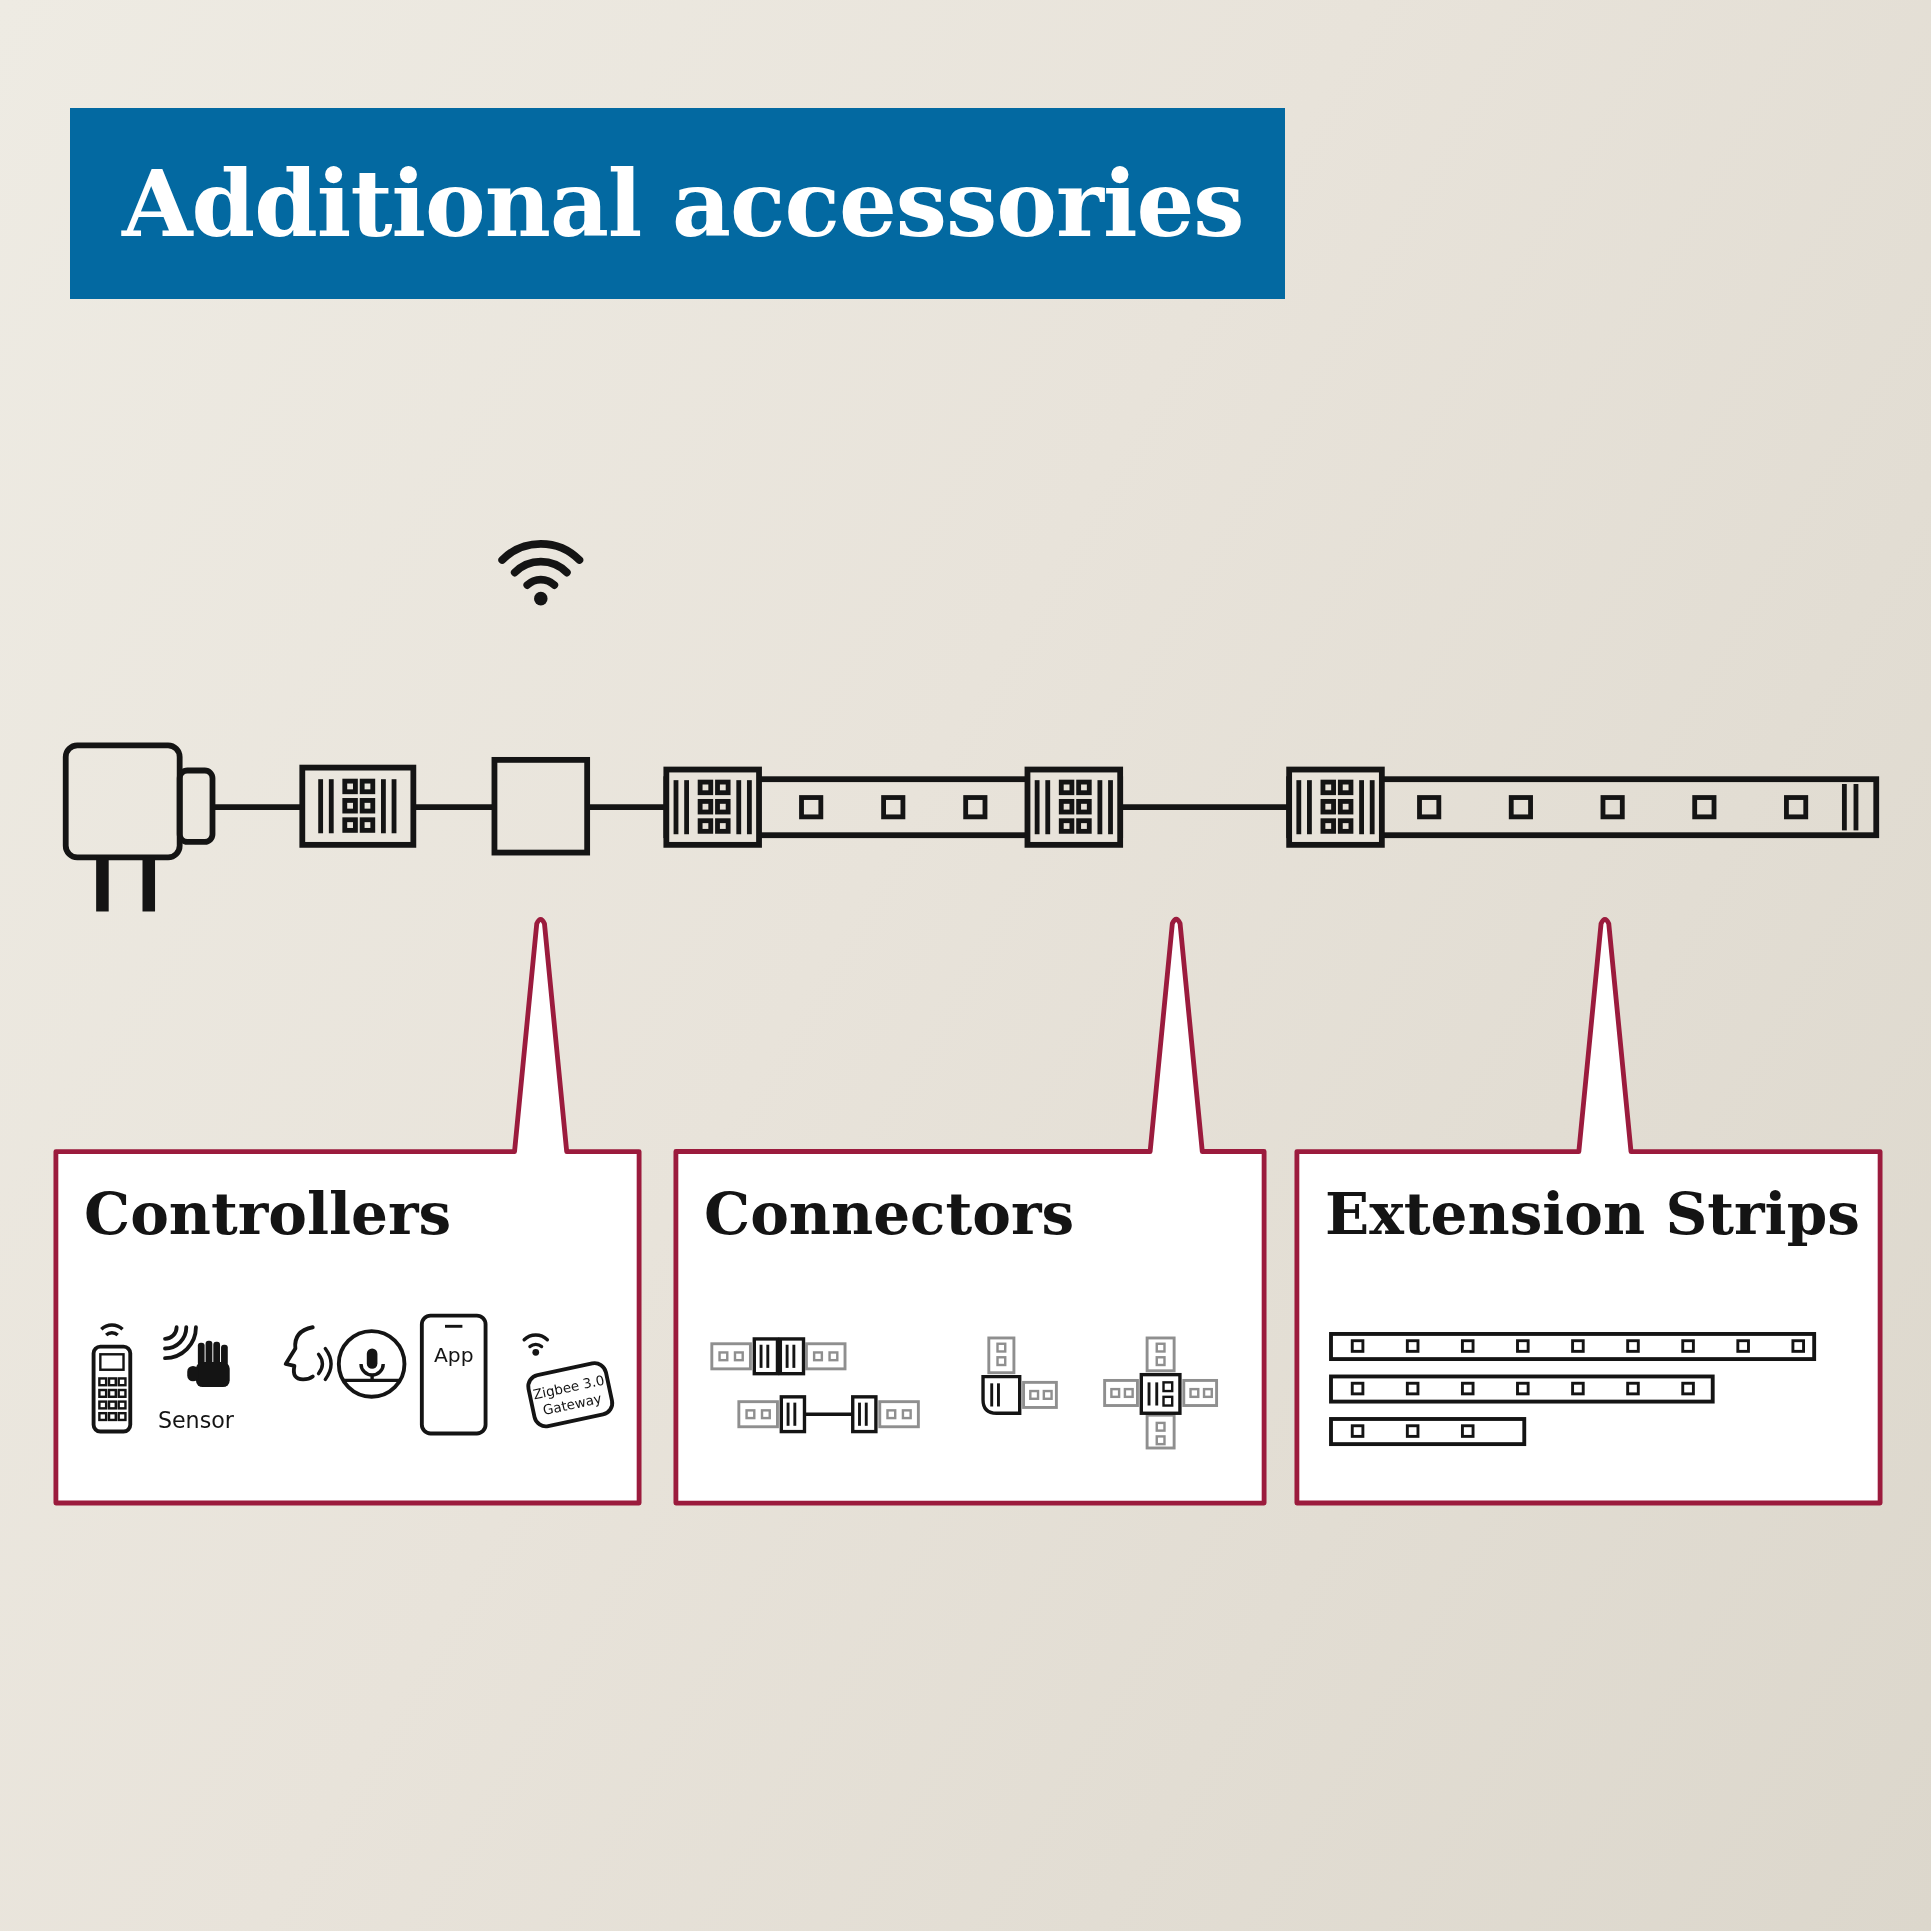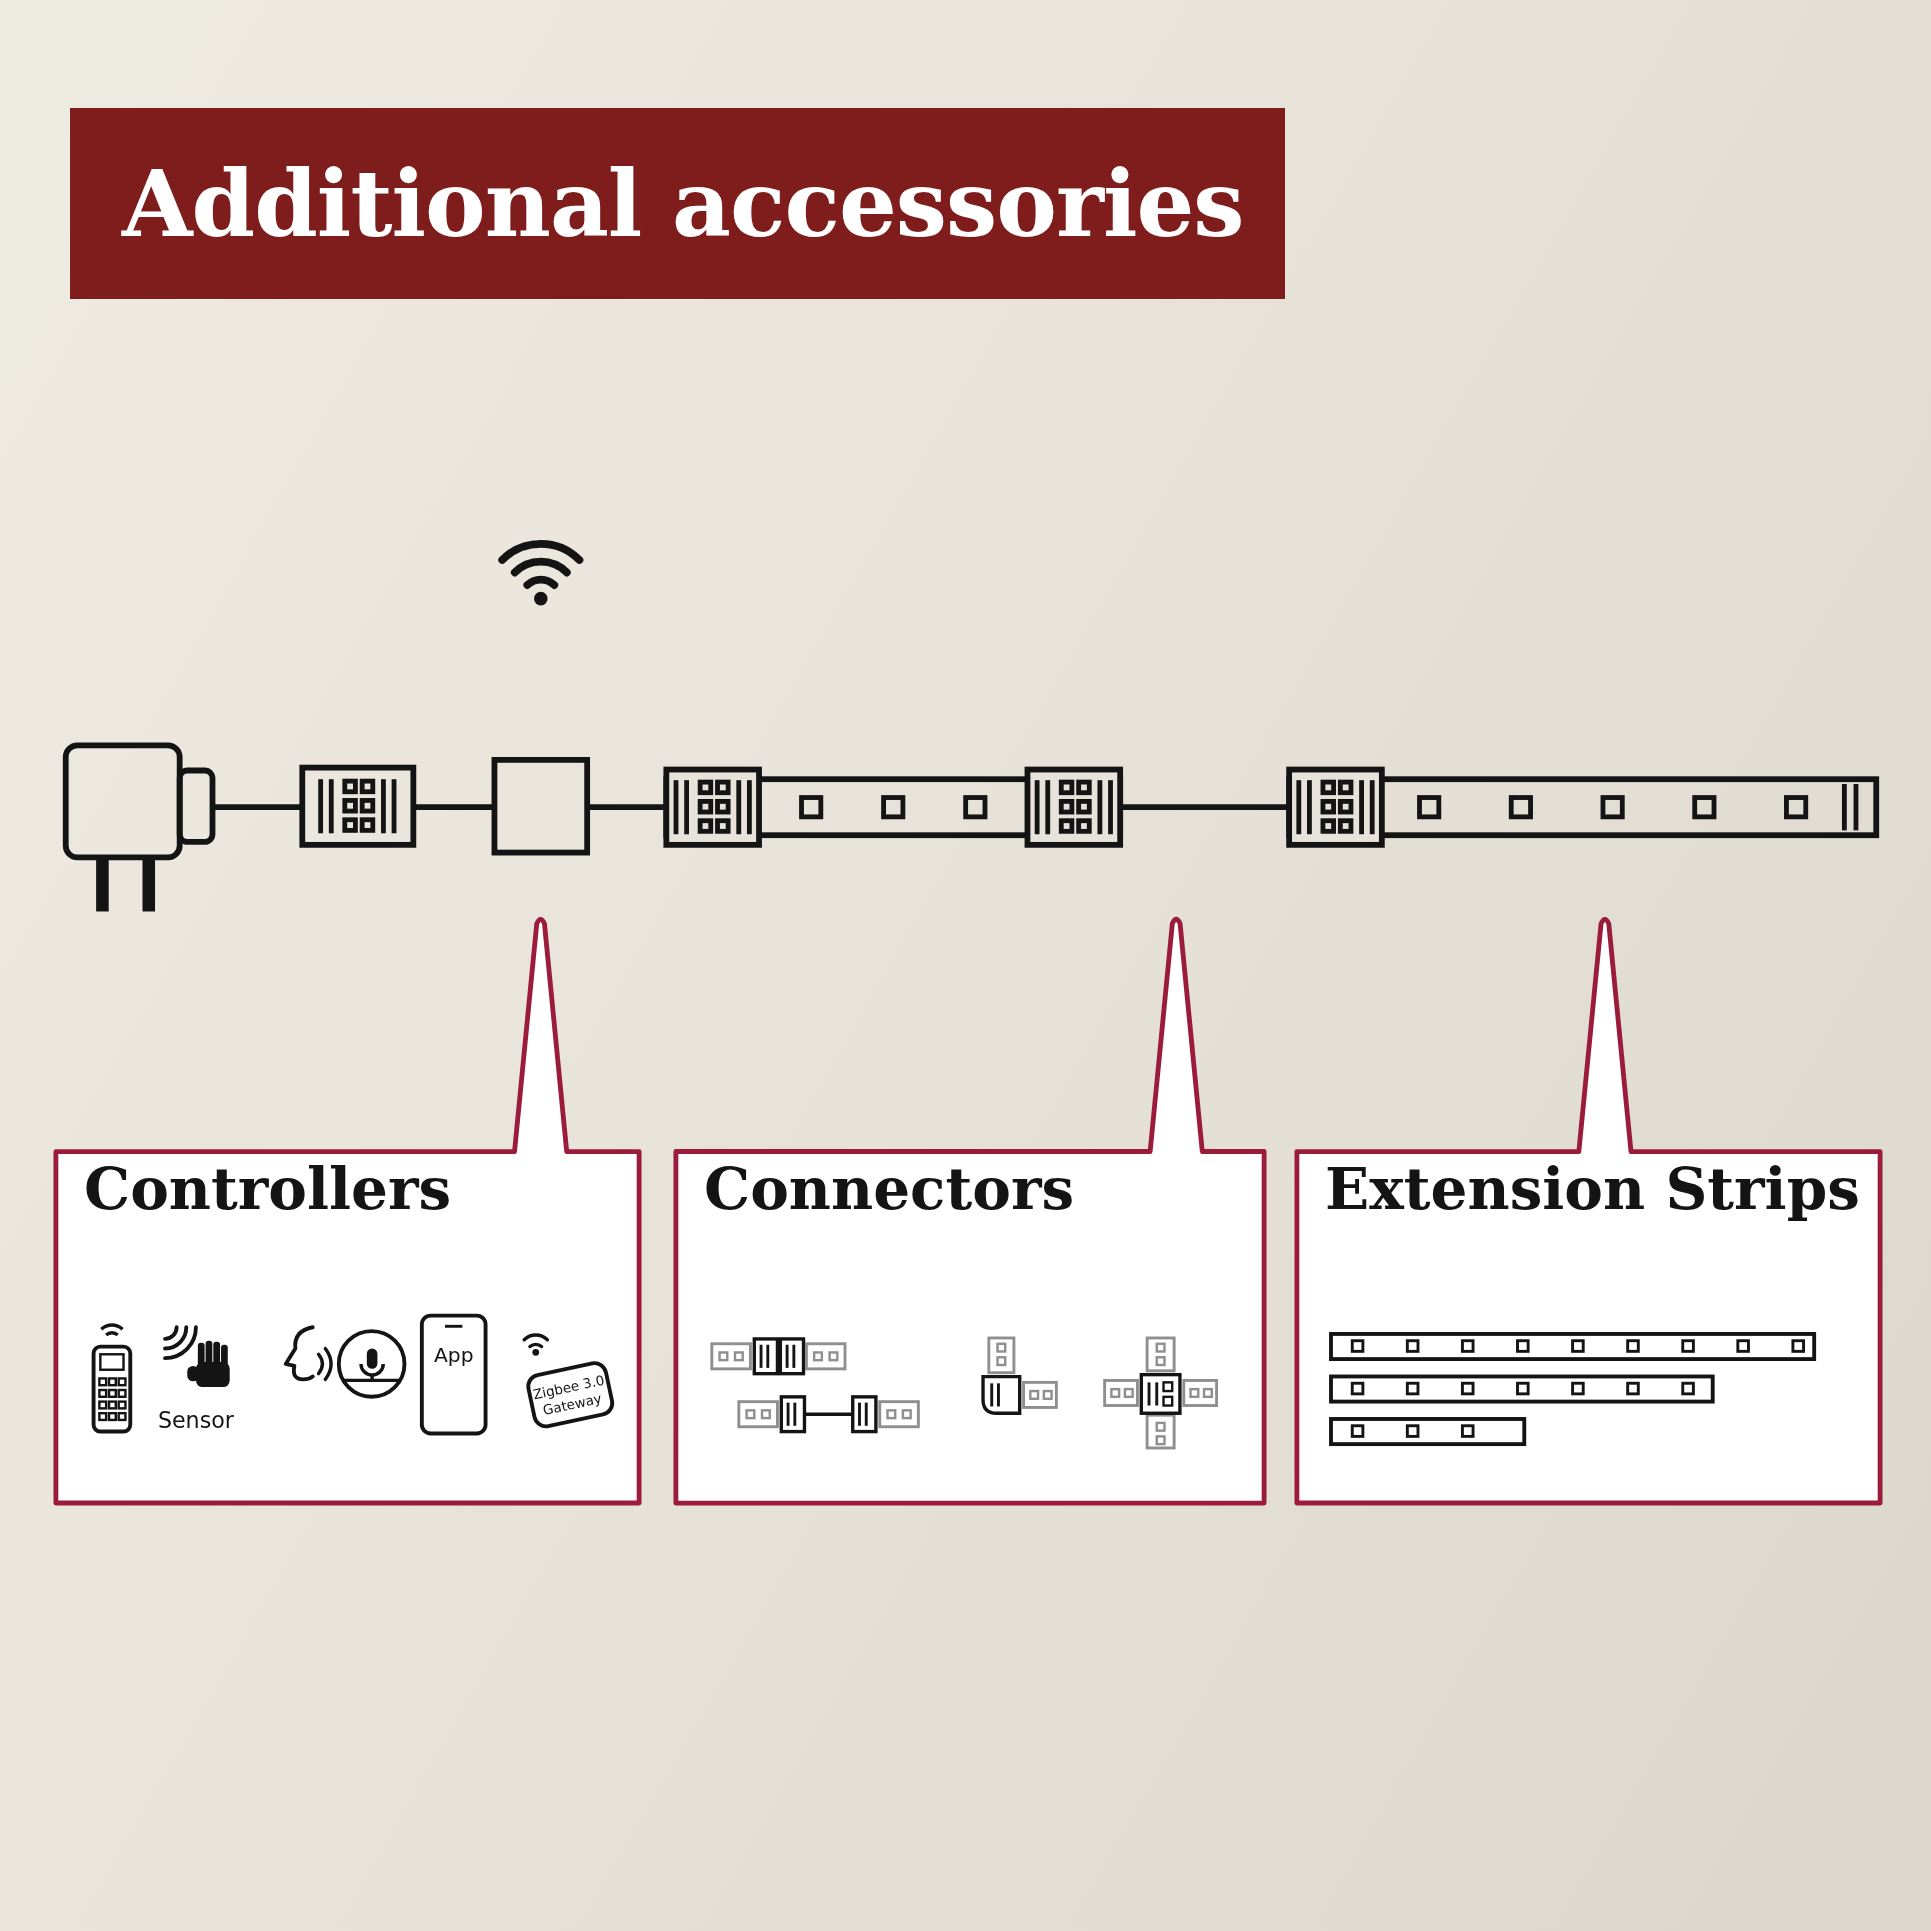--- a/index.html
+++ b/index.html
@@ -5,34 +5,34 @@
   html,body{margin:0;padding:0;}
   body{
     width:1931px;height:1931px;
     background:linear-gradient(120deg,#eeebe3 0%,#e8e3da 45%,#dcd7cc 100%);
     font-family:"DejaVu Sans",sans-serif;
     overflow:hidden;
   }
   .stage{position:relative;width:1931px;height:1931px;}
   .banner{
     position:absolute;left:70px;top:108px;width:1215px;height:191px;
-    background:#7f1d1d;display:flex;align-items:center;
+    background:#0369a1;display:flex;align-items:center;
   }
   .banner-title{
     font-family:"DejaVu Serif",serif;font-weight:bold;
     font-size:91px;color:#ffffff;padding-left:52px;letter-spacing:-1px;white-space:nowrap;
   }
   .schematic{position:absolute;left:58px;top:502px;width:1825px;height:425px;overflow:visible;}
   .callout{position:absolute;top:912px;height:594px;}
   .callout-1{left:53px;width:589px;}
   .callout-2{left:673px;width:594px;}
   .callout-3{left:1294px;width:589px;}
   .callout-frame{position:absolute;left:0;top:0;width:100%;height:100%;overflow:visible;}
   .callout-title{
-    position:absolute;top:243px;left:31px;margin:0;
+    position:absolute;top:268px;left:31px;margin:0;
     font-family:"DejaVu Serif",serif;font-weight:bold;font-size:58px;color:#141414;white-space:nowrap;
   }
   .callout-icons{position:absolute;overflow:visible;}
   .icons-controllers{left:29px;top:394px;width:531px;height:169px;}
   .icons-connectors{left:34px;top:420px;width:526px;height:121px;}
   .icons-strips{left:37px;top:420px;width:517px;height:116px;}
   svg text{font-family:"DejaVu Sans",sans-serif;fill:#141414;}
 </style>
 </head>
 <body>

